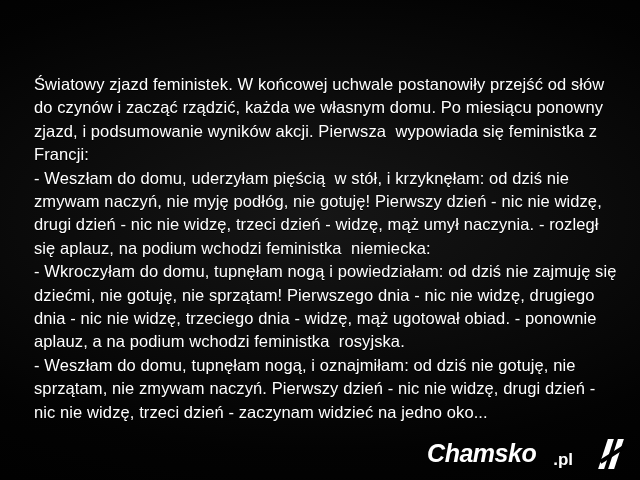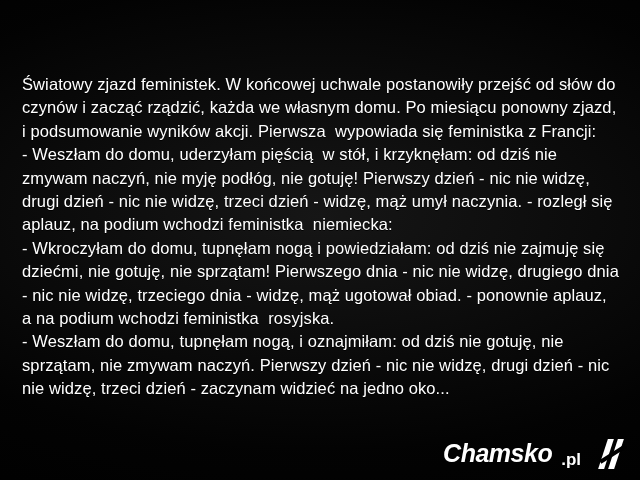--- a/index.html
+++ b/index.html
@@ -25,39 +25,39 @@
     content: "";
     position: absolute;
     left: 0; top: 0; right: 0; bottom: 0;
     background:
       radial-gradient(ellipse 140% 90% at 50% 45%, rgba(40,40,40,0.55) 0%, rgba(10,10,10,0.25) 55%, rgba(0,0,0,0) 80%);
     pointer-events: none;
   }
   .text-block {
     position: relative;
     z-index: 2;
-    padding: 26px 20px 0 22px;
+    padding: 26px 20px 0 34px;
     color: #ffffff;
     font-size: 16.5px;
     line-height: 1.42;
     letter-spacing: 0.1px;
     white-space: pre-wrap;
     text-shadow: 0 1px 0 rgba(0,0,0,0.9);
   }
   .para {
     margin: 0 0 0 0;
   }
   .watermark {
     position: absolute;
     z-index: 3;
     right: 14px;
     bottom: 12px;
     display: flex;
     align-items: center;
-    gap: 12px;
+    gap: 20px;
   }
   .wm-text {
     font-family: "Liberation Sans", sans-serif;
     font-weight: bold;
     font-style: italic;
     font-size: 25px;
     color: #ffffff;
     letter-spacing: -0.5px;
   }
   .wm-suffix {

